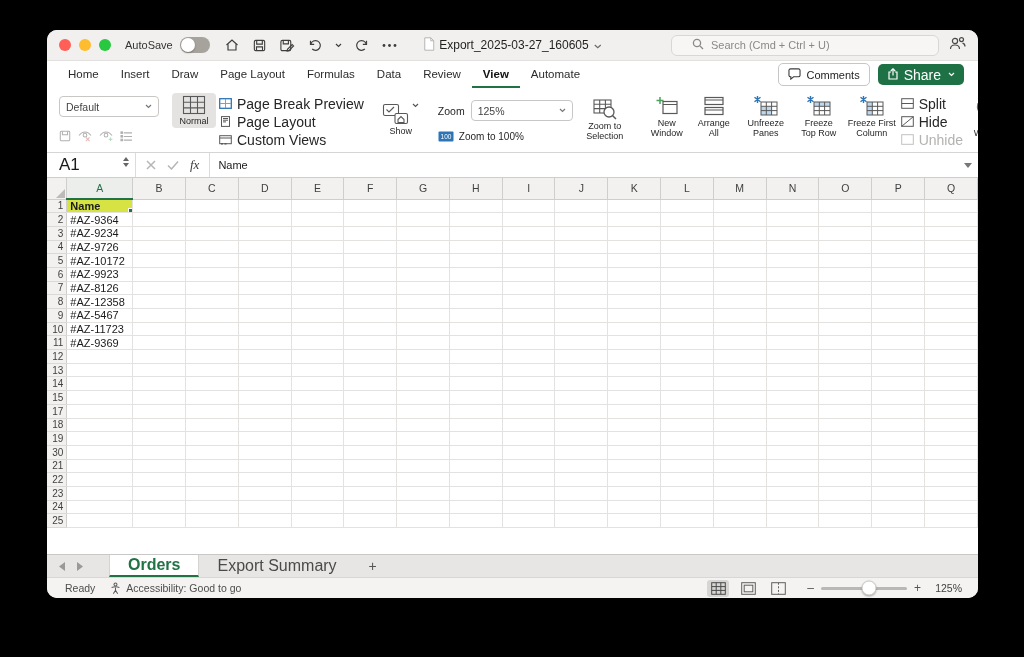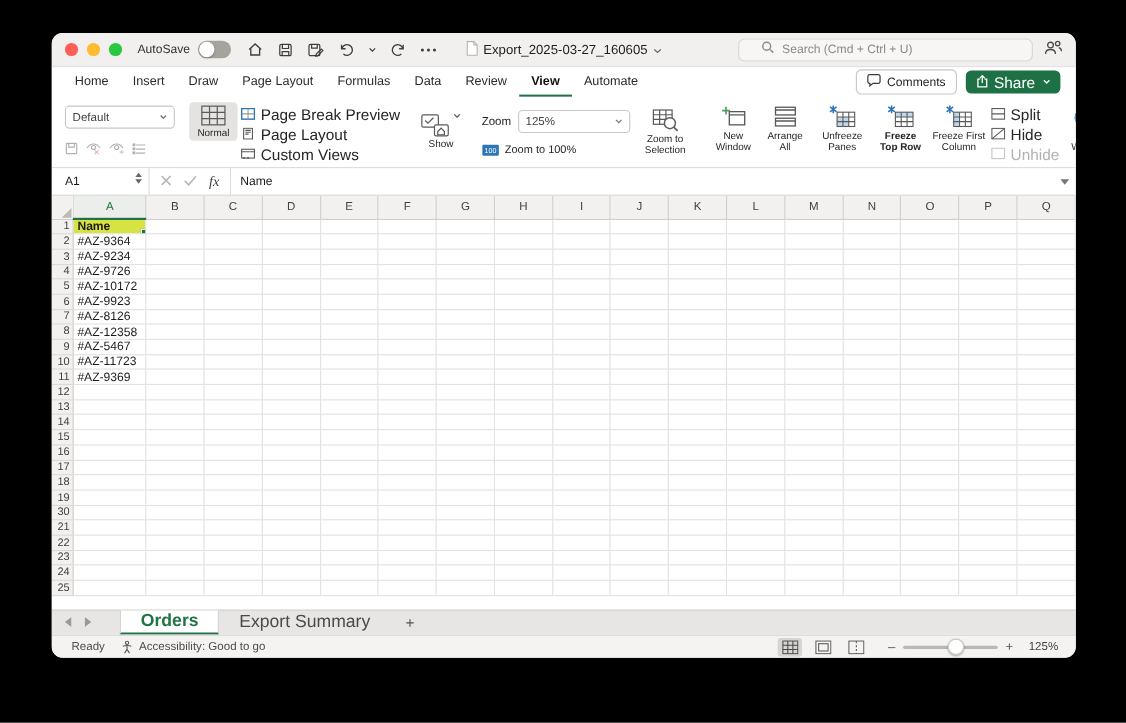--- a/index.html
+++ b/index.html
@@ -49,21 +49,21 @@
   .mini-icons{display:flex;gap:7px;margin-top:8px;opacity:.42;align-items:center;}
   .bigbtn{display:flex;flex-direction:column;align-items:center;gap:1px;font-size:9px;color:#262626;
           text-align:center;line-height:1.15;padding:2px 2px;}
   .bigbtn.on{background:#e4e3e1;border-radius:4px;}
   .smallbtn{display:flex;align-items:center;gap:5px;font-size:14px;color:#262626;height:14px;white-space:nowrap;}
   .smallbtn.dis{color:#b3b2b0;}
   .iconrow{display:flex;align-items:flex-start;gap:1px;}
   .chevd{margin-left:2px;}
   
   .fbar{height:24px;flex:none;display:flex;align-items:center;border-bottom:1px solid #cfcecc;background:#fff;}
-  .namebox{width:76px;height:100%;display:flex;align-items:center;padding-left:12px;font-size:11px;color:#1b1b1b;
+  .namebox{width:76px;height:100%;display:flex;align-items:center;padding-left:12px;font-size:17px;color:#1b1b1b;
            position:relative;flex:none;text-align:right;}
   .stepper{position:absolute;right:6px;top:4px;display:flex;flex-direction:column;gap:2px;}
   .stepper i{display:block;width:0;height:0;border-left:3.5px solid transparent;border-right:3.5px solid transparent;}
   .stepper .up{border-bottom:4px solid #666;}
   .stepper .dn{border-top:4px solid #666;}
   .fdiv{width:1px;height:100%;background:#dddcda;flex:none;}
   .fbtns{display:flex;align-items:center;gap:11px;padding:0 10px;flex:none;}
   .fx{font-family:"Liberation Serif",serif;font-style:italic;font-size:13px;color:#3c3c3c;}
   .fcontent{font-size:11px;color:#1b1b1b;padding-left:8px;flex:1;}
   .fdrop{width:20px;height:100%;display:flex;align-items:center;justify-content:center;flex:none;}
@@ -379,21 +379,21 @@
         <svg width="26" height="22" viewBox="0 0 26 22" fill="none">
             <path d="M4.5 1 V8 M1.5 2.2 L7.5 6.8 M7.5 2.2 L1.5 6.8" stroke="#2E75B6" stroke-width="1.4"></path>
             <rect x="8" y="11.5" width="11" height="8.5" fill="#BDD7EE"></rect>
             <g stroke="#595959" stroke-width="1">
               <rect x="8" y="7" width="16" height="13"></rect>
               <path d="M8 11.3 H24 M8 15.6 H24 M13.3 7 V20 M18.6 7 V20"></path>
             </g>
           </svg>
         <span>Unfreeze Panes</span>
       </div>
-      <div class="bigbtn" style="width:44px;font-weight:bold;">
+      <div class="bigbtn" style="width:44px;">
         <svg width="26" height="22" viewBox="0 0 26 22" fill="none">
             <path d="M4.5 1 V8 M1.5 2.2 L7.5 6.8 M7.5 2.2 L1.5 6.8" stroke="#2E75B6" stroke-width="1.4"></path>
             <rect x="8" y="7" width="16" height="4.3" fill="#BDD7EE"></rect>
             <g stroke="#595959" stroke-width="1">
               <rect x="8" y="7" width="16" height="13"></rect>
               <path d="M8 11.3 H24 M8 15.6 H24 M13.3 7 V20 M18.6 7 V20"></path>
             </g>
           </svg>
         <span>Freeze Top Row</span>
       </div>
@@ -821,40 +821,20 @@
             <td></td>
             <td></td>
             <td></td>
             <td></td>
             <td></td>
             <td></td>
             <td></td>
             <td></td>
           </tr>
           <tr>
-            <th class="rowh">16</th>
-            <td></td>
-            <td></td>
-            <td></td>
-            <td></td>
-            <td></td>
-            <td></td>
-            <td></td>
-            <td></td>
-            <td></td>
-            <td></td>
-            <td></td>
-            <td></td>
-            <td></td>
-            <td></td>
-            <td></td>
-            <td></td>
-            <td></td>
-          </tr>
-          <tr>
             <th class="rowh">17</th>
             <td></td>
             <td></td>
             <td></td>
             <td></td>
             <td></td>
             <td></td>
             <td></td>
             <td></td>
             <td></td>

